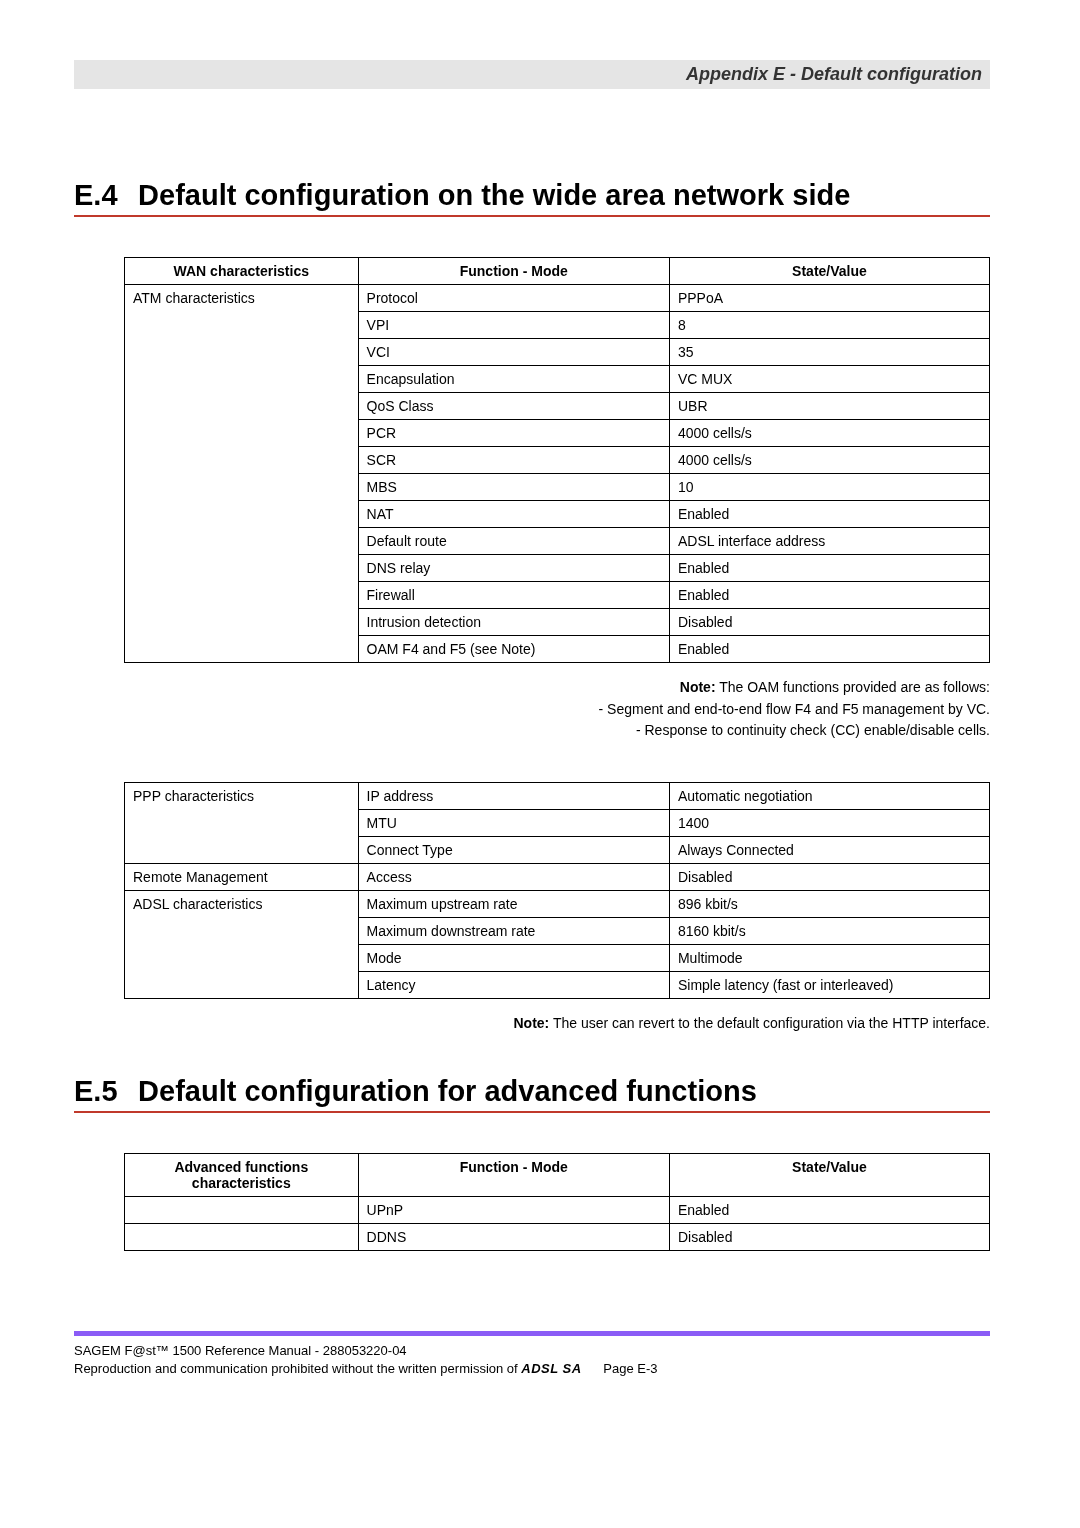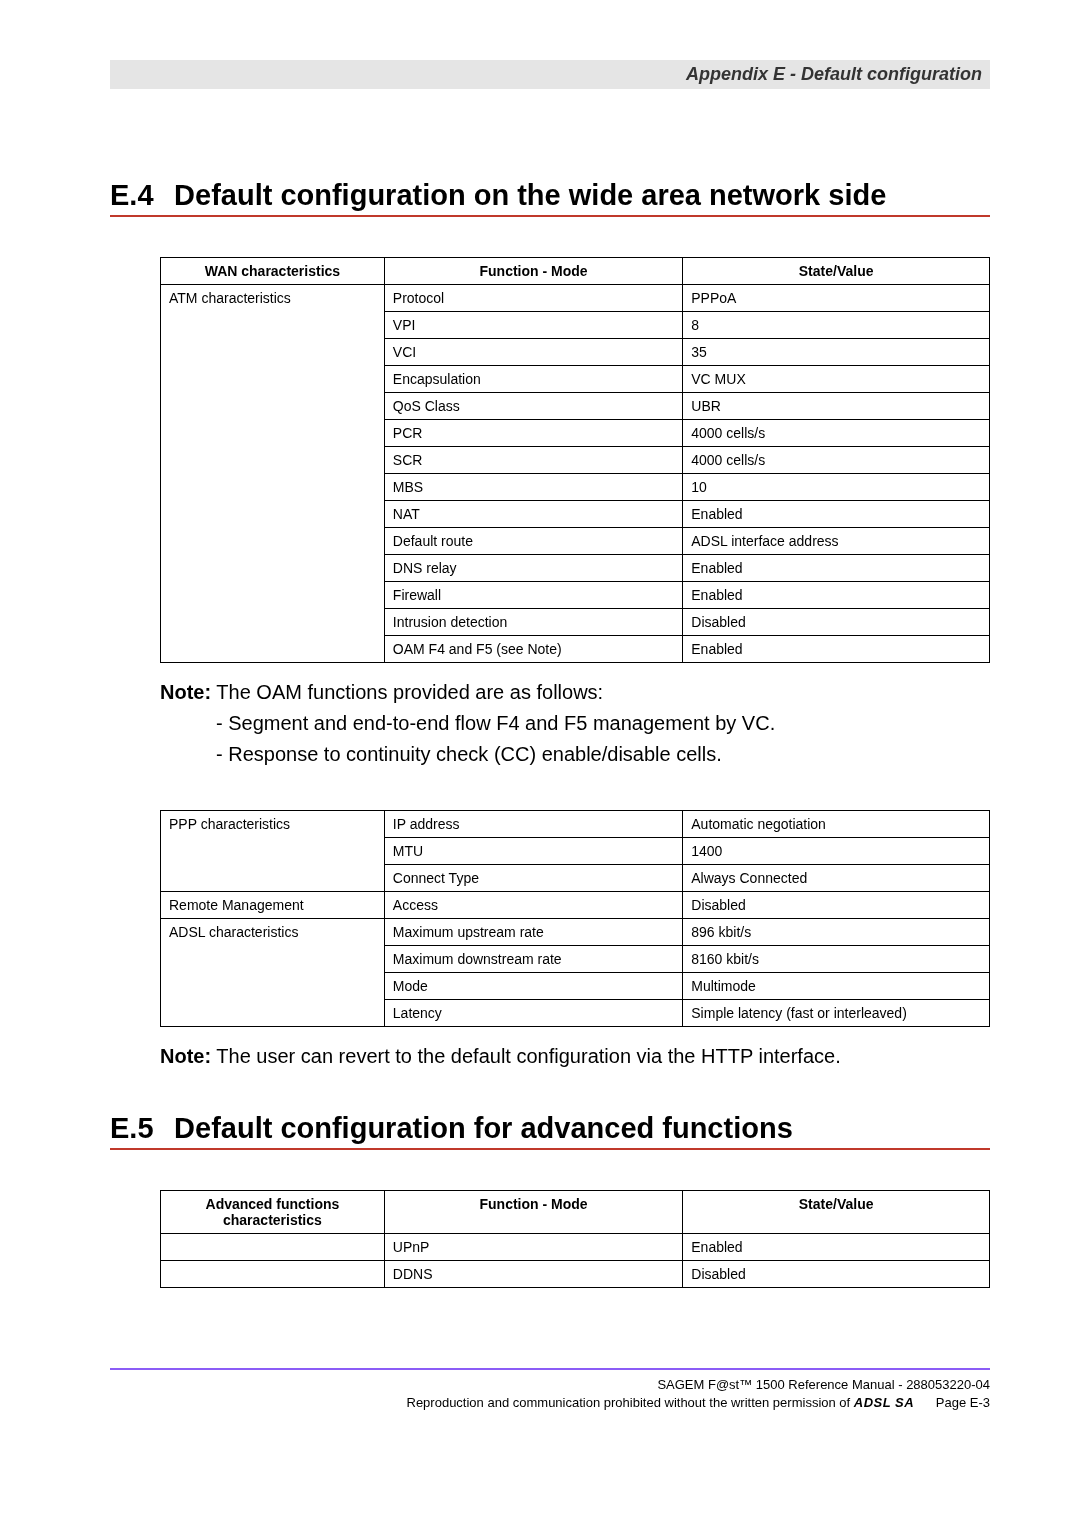--- a/index.html
+++ b/index.html
@@ -5,21 +5,21 @@
   * { box-sizing: border-box; }
   body {
     margin: 0;
     padding: 0;
     font-family: Arial, Helvetica, sans-serif;
     background: #fff;
     width: 1080px;
     color: #000;
   }
   .page {
-    padding: 60px 90px 40px 110px;
+    padding: 60px 90px 40px 74px;
   }
   .header-bar {
     background: #e5e5e5;
     padding: 4px 8px;
     text-align: right;
     font-style: italic;
     font-weight: bold;
     font-size: 18px;
     color: #333;
     margin-bottom: 90px;
@@ -58,33 +58,34 @@
   }
   .col-a { width: 27%; }
   .col-b { width: 36%; }
   .col-c { width: 37%; }
   td.nob-top { border-top: none; }
   td.nob-bot { border-bottom: none; }
   .note-block {
     margin-left: 50px;
     margin-top: 14px;
     margin-bottom: 14px;
-    font-size: 20px;
+    font-size: 14px;
     line-height: 1.55;
+    text-align: right;
   }
   .note-block .note-label { font-weight: bold; }
   .note-block .bullets {
     padding-left: 56px;
   }
   .footer {
     margin-top: 80px;
-    border-top: 2px solid #8b5cf6;
+    border-top: 5px solid #8b5cf6;
     padding-top: 6px;
     font-size: 13px;
-    text-align: right;
+    text-align: left;
     line-height: 1.4;
   }
   .footer .brand {
     font-weight: bold;
     font-style: italic;
     letter-spacing: 0.5px;
   }
 </style>
 </head>
 <body>

